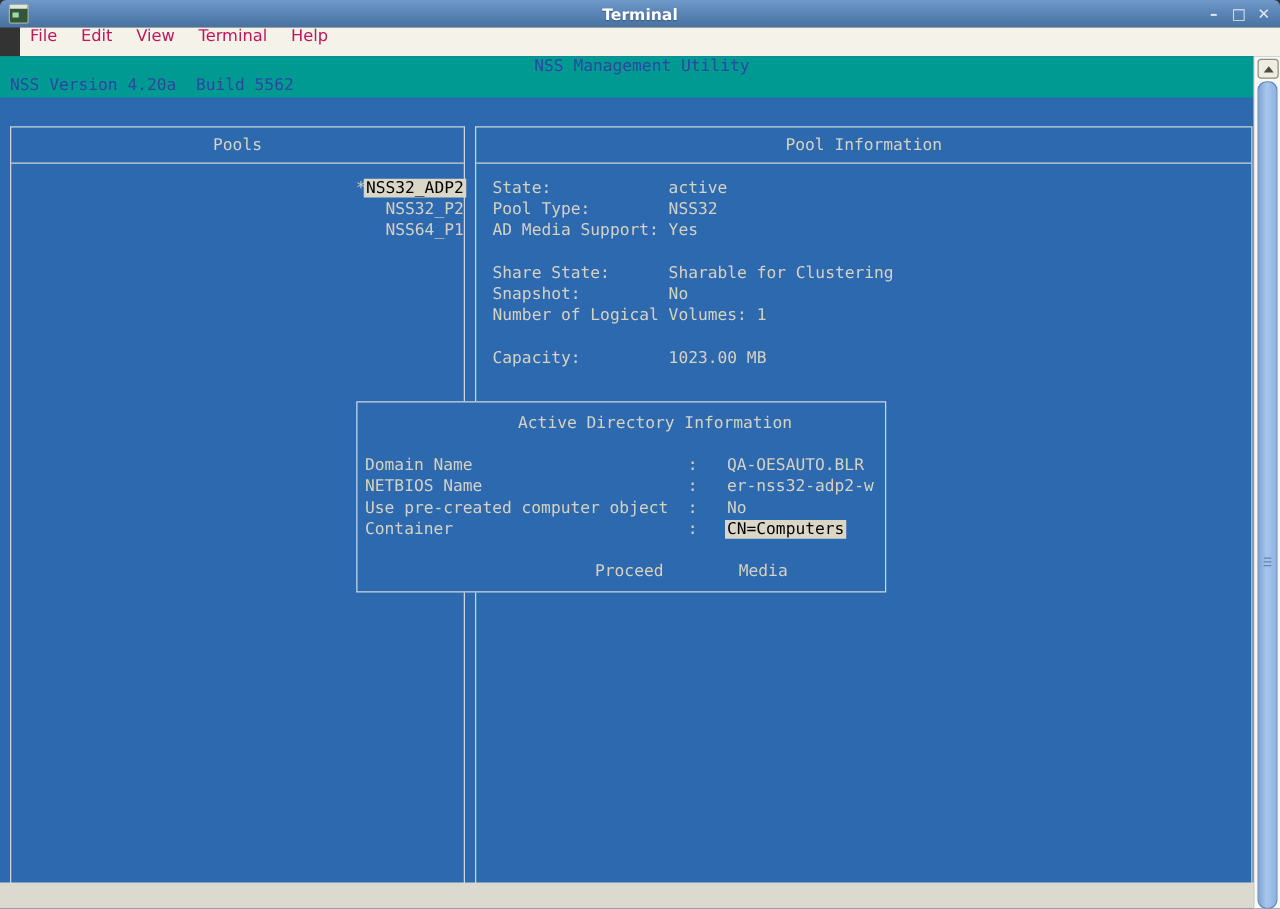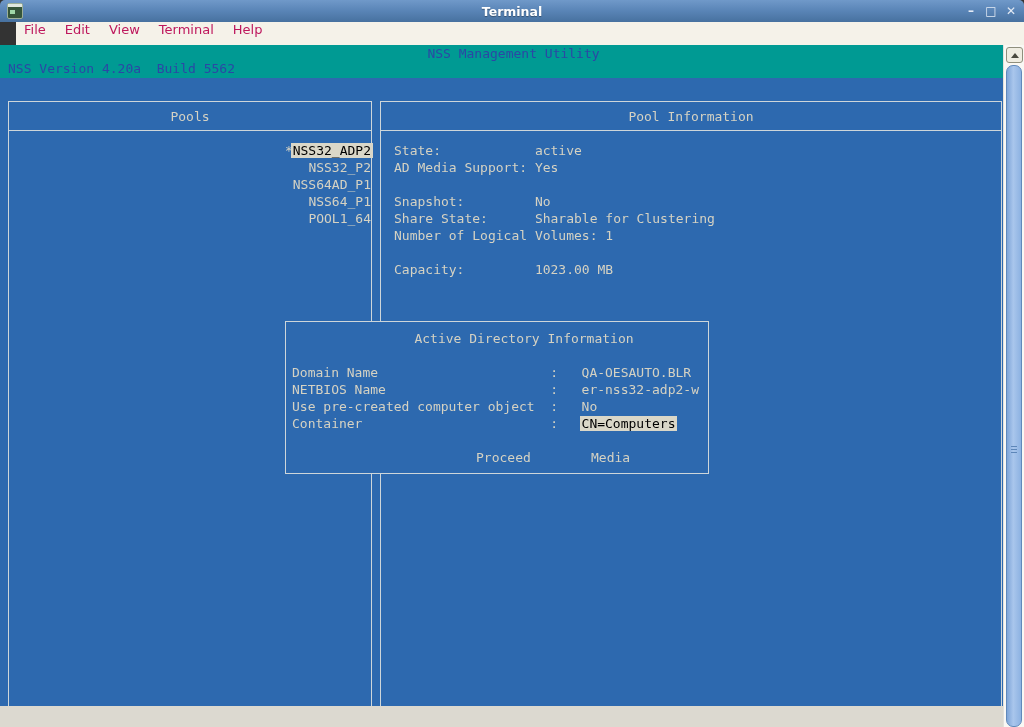--- a/index.html
+++ b/index.html
@@ -115,34 +115,33 @@
       <div class="teal-line2">NSS Version 4.20a  Build 5562</div>
     </div>
 
     <div class="screen">
 
       <div class="panel pools-panel">
         <div class="panel-title">Pools</div>
         <div class="plist">
             <div class="plist-row"><span class="pmark">*</span><span class="pname hl">NSS32_ADP2</span></div>
             <div class="plist-row"><span class="pmark"></span><span class="pname">NSS32_P2</span></div>
-            <div class="plist-row"><span class="pmark"></span><span class="pname">NSS64AD_P1</span></div>
             <div class="plist-row"><span class="pmark"></span><span class="pname">NSS64_P1</span></div>
-            <div class="plist-row"><span class="pmark"></span><span class="pname">POOL1_64</span></div>
           </div>
       </div>
 
       <div class="panel info-panel">
         <div class="panel-title">Pool Information</div>
         <div class="info-rows">
             <div class="info-row"><span class="ilabel">State:</span><span class="ival">active</span></div>
+            <div class="info-row"><span class="ilabel">Pool Type:</span><span class="ival">NSS32</span></div>
             <div class="info-row"><span class="ilabel">AD Media Support:</span><span class="ival">Yes</span></div>
             <div class="info-row"></div>
+            <div class="info-row"><span class="ilabel">Share State:</span><span class="ival">Sharable for Clustering</span></div>
             <div class="info-row"><span class="ilabel">Snapshot:</span><span class="ival">No</span></div>
-            <div class="info-row"><span class="ilabel">Share State:</span><span class="ival">Sharable for Clustering</span></div>
             <div class="info-row"><span class="ilabel">Number of Logical Volumes:</span><span class="ival gap">1</span></div>
             <div class="info-row"></div>
             <div class="info-row"><span class="ilabel">Capacity:</span><span class="ival">1023.00 MB</span></div>
           </div>
       </div>
 
       <div class="dialog">
         <div class="dialog-title">Active Directory Information</div>
         <div class="dspacer"></div>
         <div>

